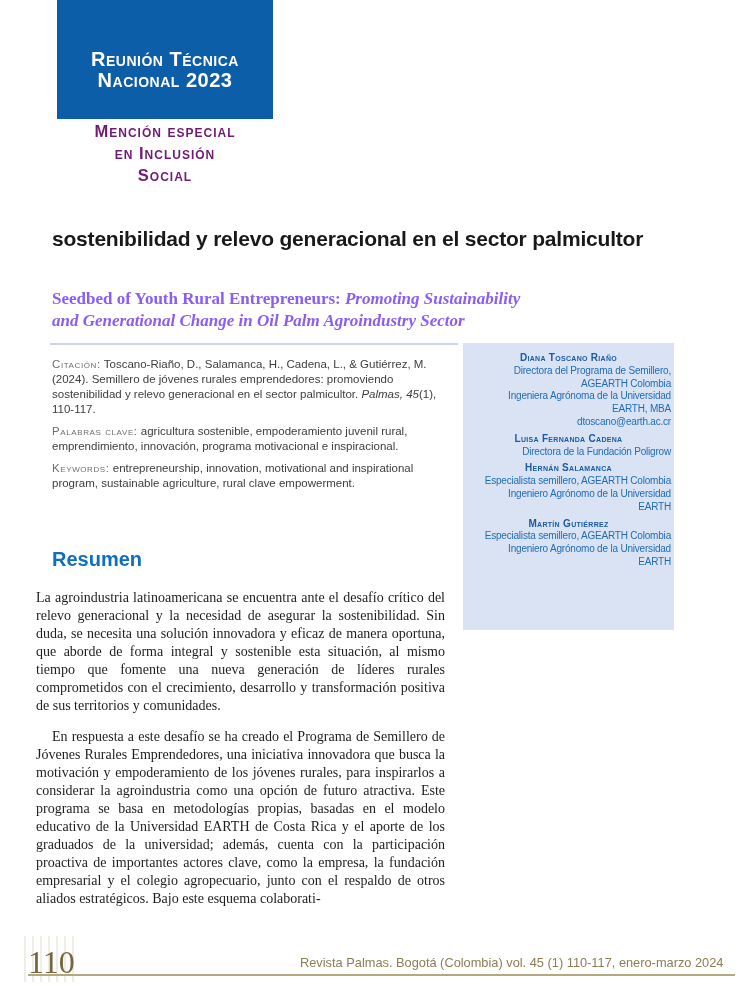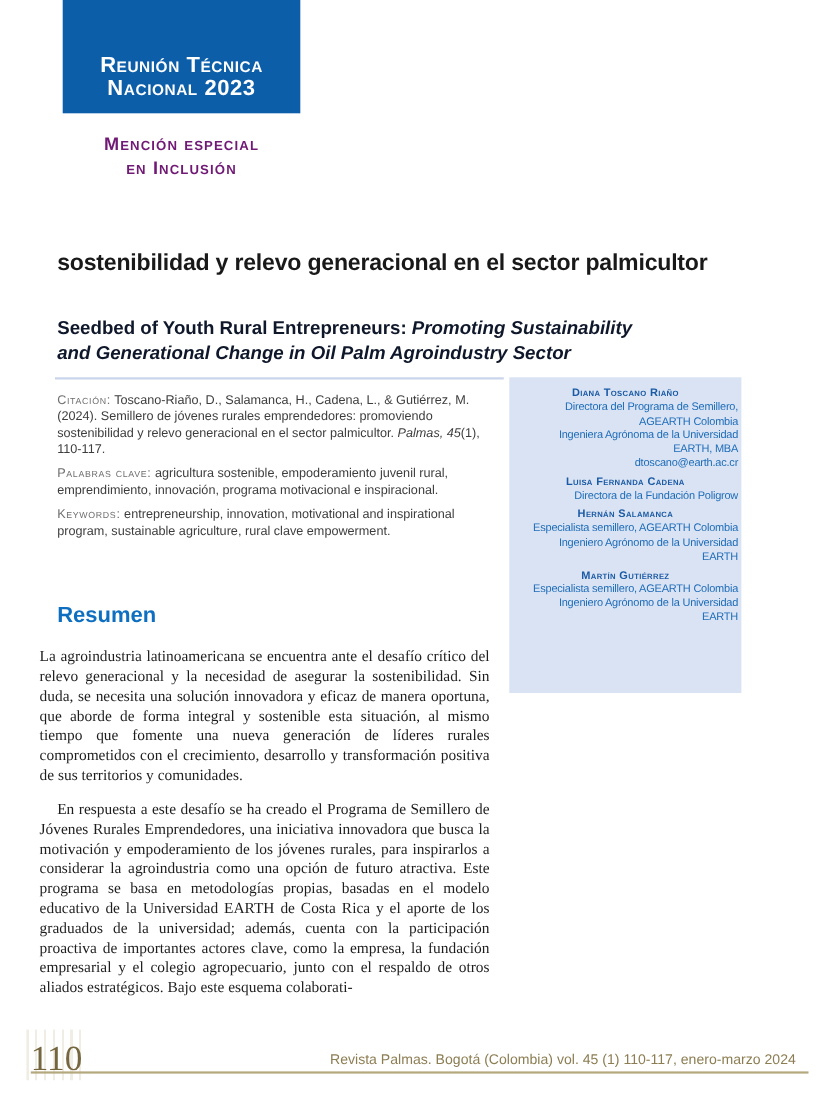--- a/index.html
+++ b/index.html
@@ -3,37 +3,37 @@
 <meta charset="utf-8">
 <style>
   html,body{margin:0;padding:0;background:#ffffff;}
   #page{
     position:relative;width:755px;height:1000px;background:#ffffff;
     font-family:"Liberation Sans",sans-serif;overflow:hidden;
   }
   .sc{font-variant:small-caps;}
   
   .banner{
-    position:absolute;left:57px;top:0;width:216px;height:103px;
+    position:absolute;left:57px;top:0;width:216px;height:119px;
     background:#0d5ea9;color:#ffffff;text-align:center;box-sizing:border-box;
     padding-top:49px;font-weight:bold;font-size:20px;line-height:21px;letter-spacing:.5px;
   }
   
   .mention{
     position:absolute;left:57px;top:120px;width:216px;text-align:center;
     color:#701a75;font-weight:bold;font-size:16.5px;line-height:22px;letter-spacing:1px;
   }
   
   .title{
     position:absolute;left:52px;top:226px;color:#191919;font-weight:bold;
     font-size:21px;line-height:25px;letter-spacing:-0.2px;white-space:nowrap;
   }
   .subtitle{
-    position:absolute;left:52px;top:288px;color:#0f172a;font-weight:bold;
-    font-size:17px;line-height:22px;white-space:nowrap;
+    position:absolute;left:52px;top:288px;color:#8b5cf6;font-weight:bold;
+    font-size:17px;line-height:22px;white-space:nowrap;font-family:Liberation Serif, serif;
   }
   
   .rule-top{
     position:absolute;left:50px;top:343px;width:408px;height:2px;background:#c9d5ec;
   }
   
   .cit-block{
     position:absolute;left:52px;top:357px;width:390px;
     font-size:11.5px;line-height:15px;color:#3d3d3d;
   }
@@ -86,20 +86,21 @@
 <div id="page">
 
   <div class="banner">
     <div class="sc">Reunión Técnica</div>
     <div class="sc">Nacional 2023</div>
   </div>
 
   <div class="mention sc">
     <div>Mención especial</div>
     <div>en Inclusión</div>
+    <div>Social</div>
   </div>
 
   <div class="title">
     <div>sostenibilidad y relevo generacional en el sector palmicultor</div>
   </div>
 
   <div class="subtitle">
     <div><span>Seedbed of Youth Rural Entrepreneurs: </span><i>Promoting Sustainability</i></div>
     <div><i>and Generational Change in Oil Palm Agroindustry Sector</i></div>
   </div>

